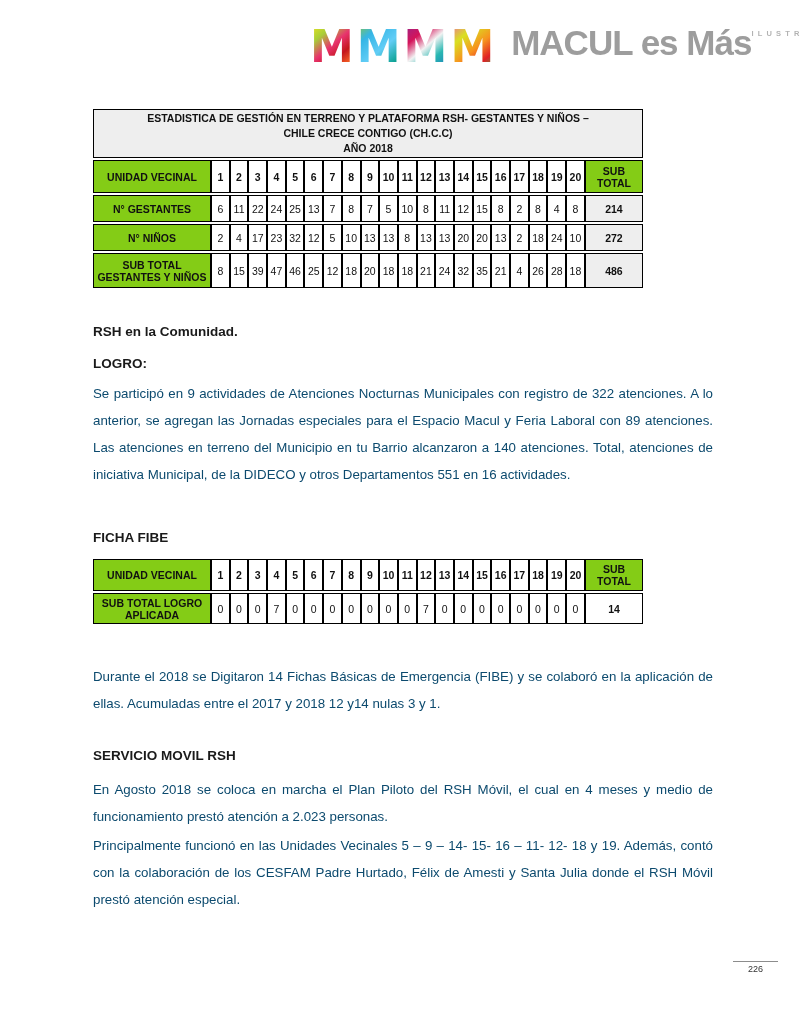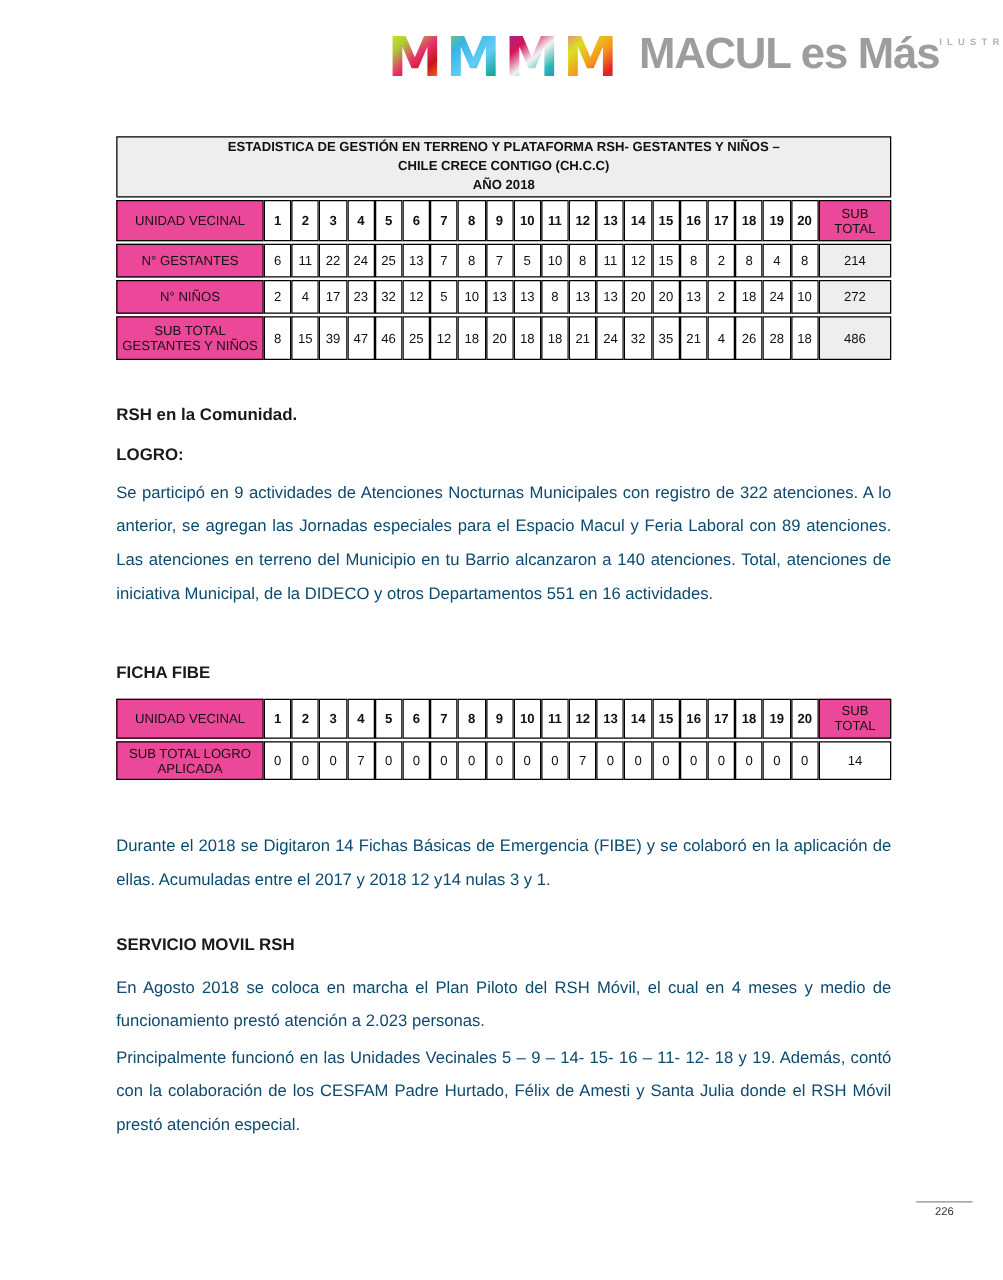--- a/index.html
+++ b/index.html
@@ -35,36 +35,36 @@
     font-size: 35px; line-height: 34px; font-weight: 700;
     color: #9d9d9d; letter-spacing: -1px; white-space: nowrap;
   }
   .logo-subtitle {
     font-size: 7.5px; letter-spacing: 4.2px; color: #b3b3b3;
     font-weight: 600; margin-top: 3px; white-space: nowrap;
   }
 
   
   .dtable {
-    position: absolute; left: 93px; width: 620px;
+    position: absolute; left: 93px; width: 550px;
     border-collapse: separate; border-spacing: 0 2px;
     table-layout: fixed; background: #ffffff;
   }
   .dtable td {
     border: 1.5px solid #000000;
     box-sizing: border-box;
     text-align: center; vertical-align: middle;
     font-size: 10.5px; padding: 1px 1px; color: #111111;
   }
   .t-title { background: #eeeeee; font-weight: bold; font-size: 10.8px; line-height: 15px; }
-  .t-label { background: #ec4899; font-weight: normal; font-size: 10.3px; line-height: 12px; margin-top: 36px; }
+  .t-label { background: #84cc16; font-weight: bold; font-size: 10.3px; line-height: 12px; margin-top: 36px; }
   .t-colhead { font-weight: bold; background: #ffffff; }
   .t-subhead { font-size: 10.3px; }
   .t-val { background: #ffffff; font-size: 10.5px; }
-  .t-sub { font-weight: normal; background: #ffffff; }
+  .t-sub { font-weight: bold; background: #ffffff; }
   .t-sub.shaded { background: #eeeeee; }
   #table1 { top: 107px; }
   #table1 tr:nth-child(1) td { height: 46px; }
   #table1 tr:nth-child(2) td { height: 33px; }
   #table1 tr:nth-child(3) td { height: 27px; }
   #table1 tr:nth-child(4) td { height: 27px; }
   #table1 tr:nth-child(5) td { height: 35px; }
   #table2 { top: 557px; }
   #table2 tr:nth-child(1) td { height: 32px; }
   #table2 tr:nth-child(2) td { height: 31px; }

